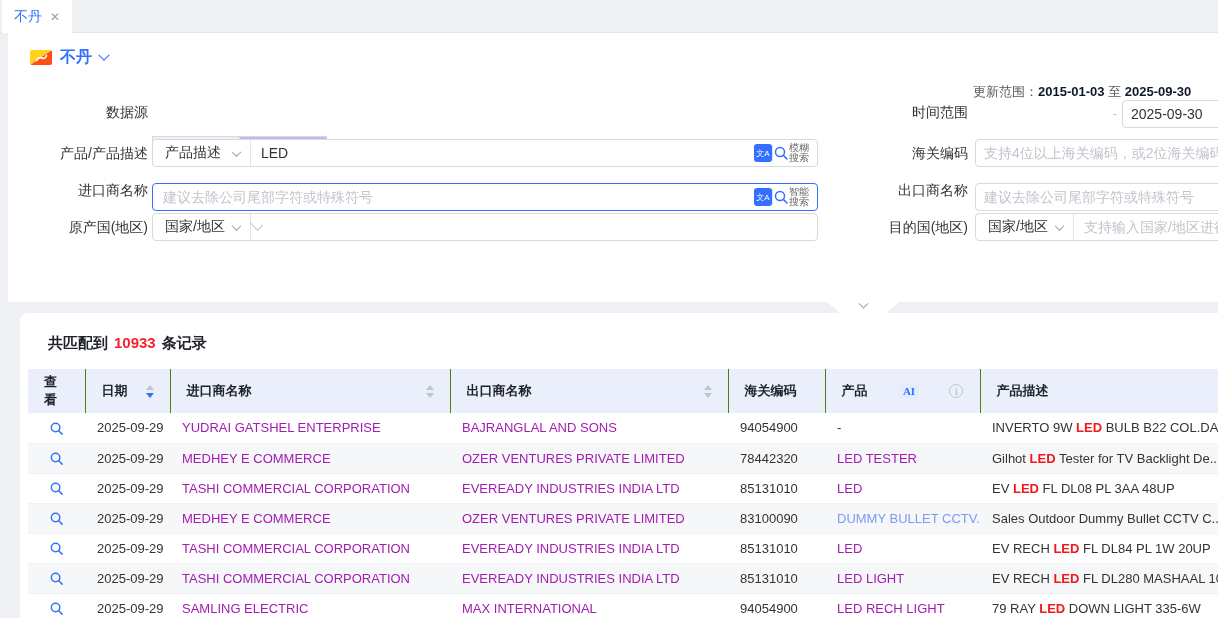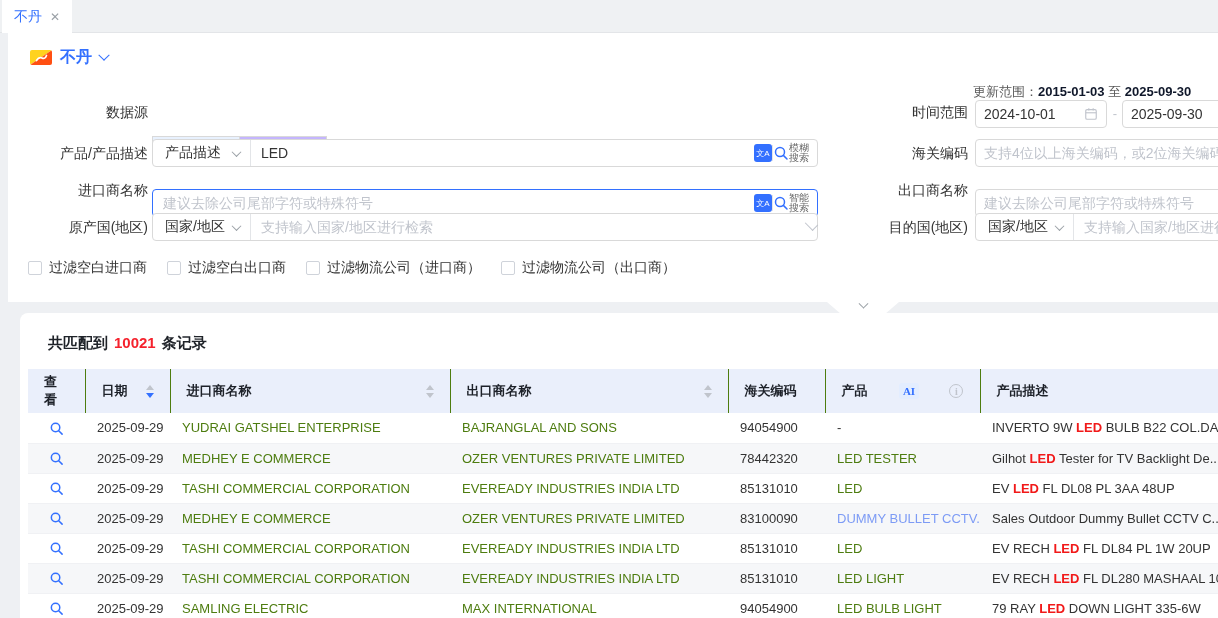--- a/index.html
+++ b/index.html
@@ -27,21 +27,21 @@
 
   .chev { width:8px; height:8px; border-right:1.6px solid #3370ff; border-bottom:1.6px solid #3370ff; transform:rotate(45deg) translate(-2px,-2px); display:inline-block; }
   .chev.gray { border-color:#9aa0a6; }
 
   .f-label { position:absolute; width:140px; text-align:right; font-size:14px; color:#333; }
   .f-label.right { left:812px; width:148px; }
 
   
   .r1 { top:67px; }  .r1l { top:71px; }
   .r2 { top:106px; } .r2l { top:112px; }
-  .r3 { top:156px; } .r3l { top:149px; }
+  .r3 { top:150px; } .r3l { top:149px; }
   .r4 { top:180px; } .r4l { top:186px; }
 
   .toggle-group { position:absolute; left:144px; display:flex; border:1px solid #d9d9d9; border-radius:0; overflow:hidden; height:27px;margin-top:36px; }
   .toggle-btn { padding:0 15px; font-size:14px; display:flex; align-items:center; background:#c4b5fd; color:#333; cursor:pointer; }
   .toggle-btn.active { background:#e8f1fe; color:#3370ff; }
   .toggle-btn + .toggle-btn { border-left:1px solid #d9d9d9; }
 
   .input-group { position:absolute; left:144px; width:666px; height:28px; border:1px solid #d9d9d9; border-radius:4px; background:#fff; display:flex; align-items:center; }
   .input-group.focused { border-color:#3370ff; }
   .ig-select { width:98px; height:100%; display:flex; align-items:center; justify-content:space-between; padding:0 10px 0 12px; font-size:14px; color:#333; border-right:1px solid #e3e5e8; cursor:pointer; flex:none; }
@@ -89,21 +89,21 @@
   .car.up { border-bottom:5px solid #c0c4cc; }
   .car.down { border-top:5px solid #c0c4cc; }
   .car.down.active { border-top-color:#3370ff; }
   .ai-badge { display:inline-block; background:#e3edff; color:#3370ff; font-size:11px; font-weight:bold; border-radius:3px; padding:2px 4px; margin-left:6px; }
   .info-icon { display:inline-flex; align-items:center; justify-content:center; width:14px; height:14px; border:1px solid #c0c4cc; border-radius:50%; color:#c0c4cc; font-size:10px; font-style:normal; margin-left:5px; }
   .th-left { display:flex; align-items:center; }
 
   tbody td { height:30px; padding:0 12px; border-bottom:1px solid #f0f1f4; white-space:nowrap; overflow:hidden;margin-top:40px; }
   tbody tr:nth-child(even) { background:#f6f7f9; }
   td.center { text-align:center; padding:0; }
-  .link { color:#4d7c0f; cursor:pointer; text-decoration:none; }
+  .link { color:#a21caf; cursor:pointer; text-decoration:none; }
   .link.light { color:#7d9bf5; }
   .plain { color:#333; }
   .hl { color:#f11919; font-weight:bold; }
   .q-btn { display:inline-flex; align-items:center; justify-content:center; cursor:pointer; vertical-align:middle; }
 </style>
 </head>
 <body>
 
 <div class="screen">
 
@@ -131,31 +131,20 @@
     <div class="f-label r1l" style="left:0;">数据源</div>
     <div class="toggle-group r1">
       <div class="toggle-btn active">进口记录</div>
       <div class="toggle-btn">出口记录</div>
     </div>
 
     <div class="update-range">
       <span>更新范围：</span><b>2015-01-03</b> <span>至</span> <b>2025-09-30</b>
     </div>
     <div class="f-label right r1l">时间范围</div>
-    <div class="picker date1 r1">
-      <input value="2024-10-01" style="">
-      <span style="padding-right:8px;display:inline-flex;">
-        <svg width="14" height="14" viewBox="0 0 16 16">
-            <rect x="2" y="3" width="12" height="11" rx="1.5" fill="none" stroke="#c0c4cc" stroke-width="1.3"></rect>
-            <line x1="2" y1="6.6" x2="14" y2="6.6" stroke="#c0c4cc" stroke-width="1.3"></line>
-            <line x1="5.5" y1="1.3" x2="5.5" y2="4" stroke="#c0c4cc" stroke-width="1.3"></line>
-            <line x1="10.5" y1="1.3" x2="10.5" y2="4" stroke="#c0c4cc" stroke-width="1.3"></line>
-          </svg>
-      </span>
-    </div>
     <div class="date-dash r1" style="margin-top:6px;">-</div>
     <div class="picker date2 r1">
       <input value="2025-09-30" style="">
     </div>
 
     <div class="f-label r2l" style="left:0;">产品/产品描述</div>
     <div class="input-group r2">
       <div class="ig-select">
         <span>产品描述</span>
         <span class="chev"></span>
@@ -195,60 +184,41 @@
     <div class="picker wide-input r3">
       <input placeholder="建议去除公司尾部字符或特殊符号" style="">
     </div>
 
     <div class="f-label r4l" style="left:0;">原产国(地区)</div>
     <div class="input-group r4">
       <div class="ig-select">
         <span>国家/地区</span>
         <span class="chev"></span>
       </div>
-      <input class="ig-input" placeholder="支持输入国家/地区进行检索" style="">
       <span class="chev arrow-suffix" style="border-color:#c0c4cc;"></span>
     </div>
 
     <div class="f-label right r4l">目的国(地区)</div>
     <div class="input-group dest-group r4" style="left:967px;width:310px;">
       <div class="ig-select">
         <span>国家/地区</span>
         <span class="chev"></span>
       </div>
       <input class="ig-input" placeholder="支持输入国家/地区进行检" style="">
     </div>
 
-    <div class="checkbox-row">
-      <div class="cbx-item">
-        <span class="cbx"></span>
-        <span class="cbx-label">过滤空白进口商</span>
-      </div>
-      <div class="cbx-item">
-        <span class="cbx"></span>
-        <span class="cbx-label">过滤空白出口商</span>
-      </div>
-      <div class="cbx-item">
-        <span class="cbx"></span>
-        <span class="cbx-label">过滤物流公司（进口商）</span>
-      </div>
-      <div class="cbx-item">
-        <span class="cbx"></span>
-        <span class="cbx-label">过滤物流公司（出口商）</span>
-      </div>
-    </div>
 
     <div class="collapse-notch">
       <span class="chev gray"></span>
     </div>
   </div>
 
   <div class="results-card">
     <div class="summary">
-      <span>共匹配到</span><span class="count">10021</span><span>条记录</span>
+      <span>共匹配到</span><span class="count">10933</span><span>条记录</span>
     </div>
 
     <table>
       <colgroup>
         <col style="width:57px">
           <col style="width:85px">
           <col style="width:280px">
           <col style="width:278px">
           <col style="width:97px">
           <col style="width:155px">
@@ -394,19 +364,19 @@
           <td class="center"><span class="q-btn">
                 <svg width="15" height="15" viewBox="0 0 16 16">
                   <circle cx="7" cy="7" r="4.5" fill="none" stroke="#3370ff" stroke-width="1.6"></circle>
                   <line x1="10.6" y1="10.6" x2="14" y2="14" stroke="#3370ff" stroke-width="1.6" stroke-linecap="round"></line>
                 </svg>
               </span></td>
           <td>2025-09-29</td>
           <td><span class="link">SAMLING ELECTRIC</span></td>
           <td><span class="link">MAX INTERNATIONAL</span></td>
           <td>94054900</td>
-          <td><span class="link">LED BULB LIGHT</span></td>
+          <td><span class="link">LED RECH LIGHT</span></td>
           <td><span>79 RAY </span><span class="hl">LED</span><span> DOWN LIGHT 335-6W</span></td>
         </tr>
       </tbody>
     </table>
   </div>
 </div>
 
 </body></html>

